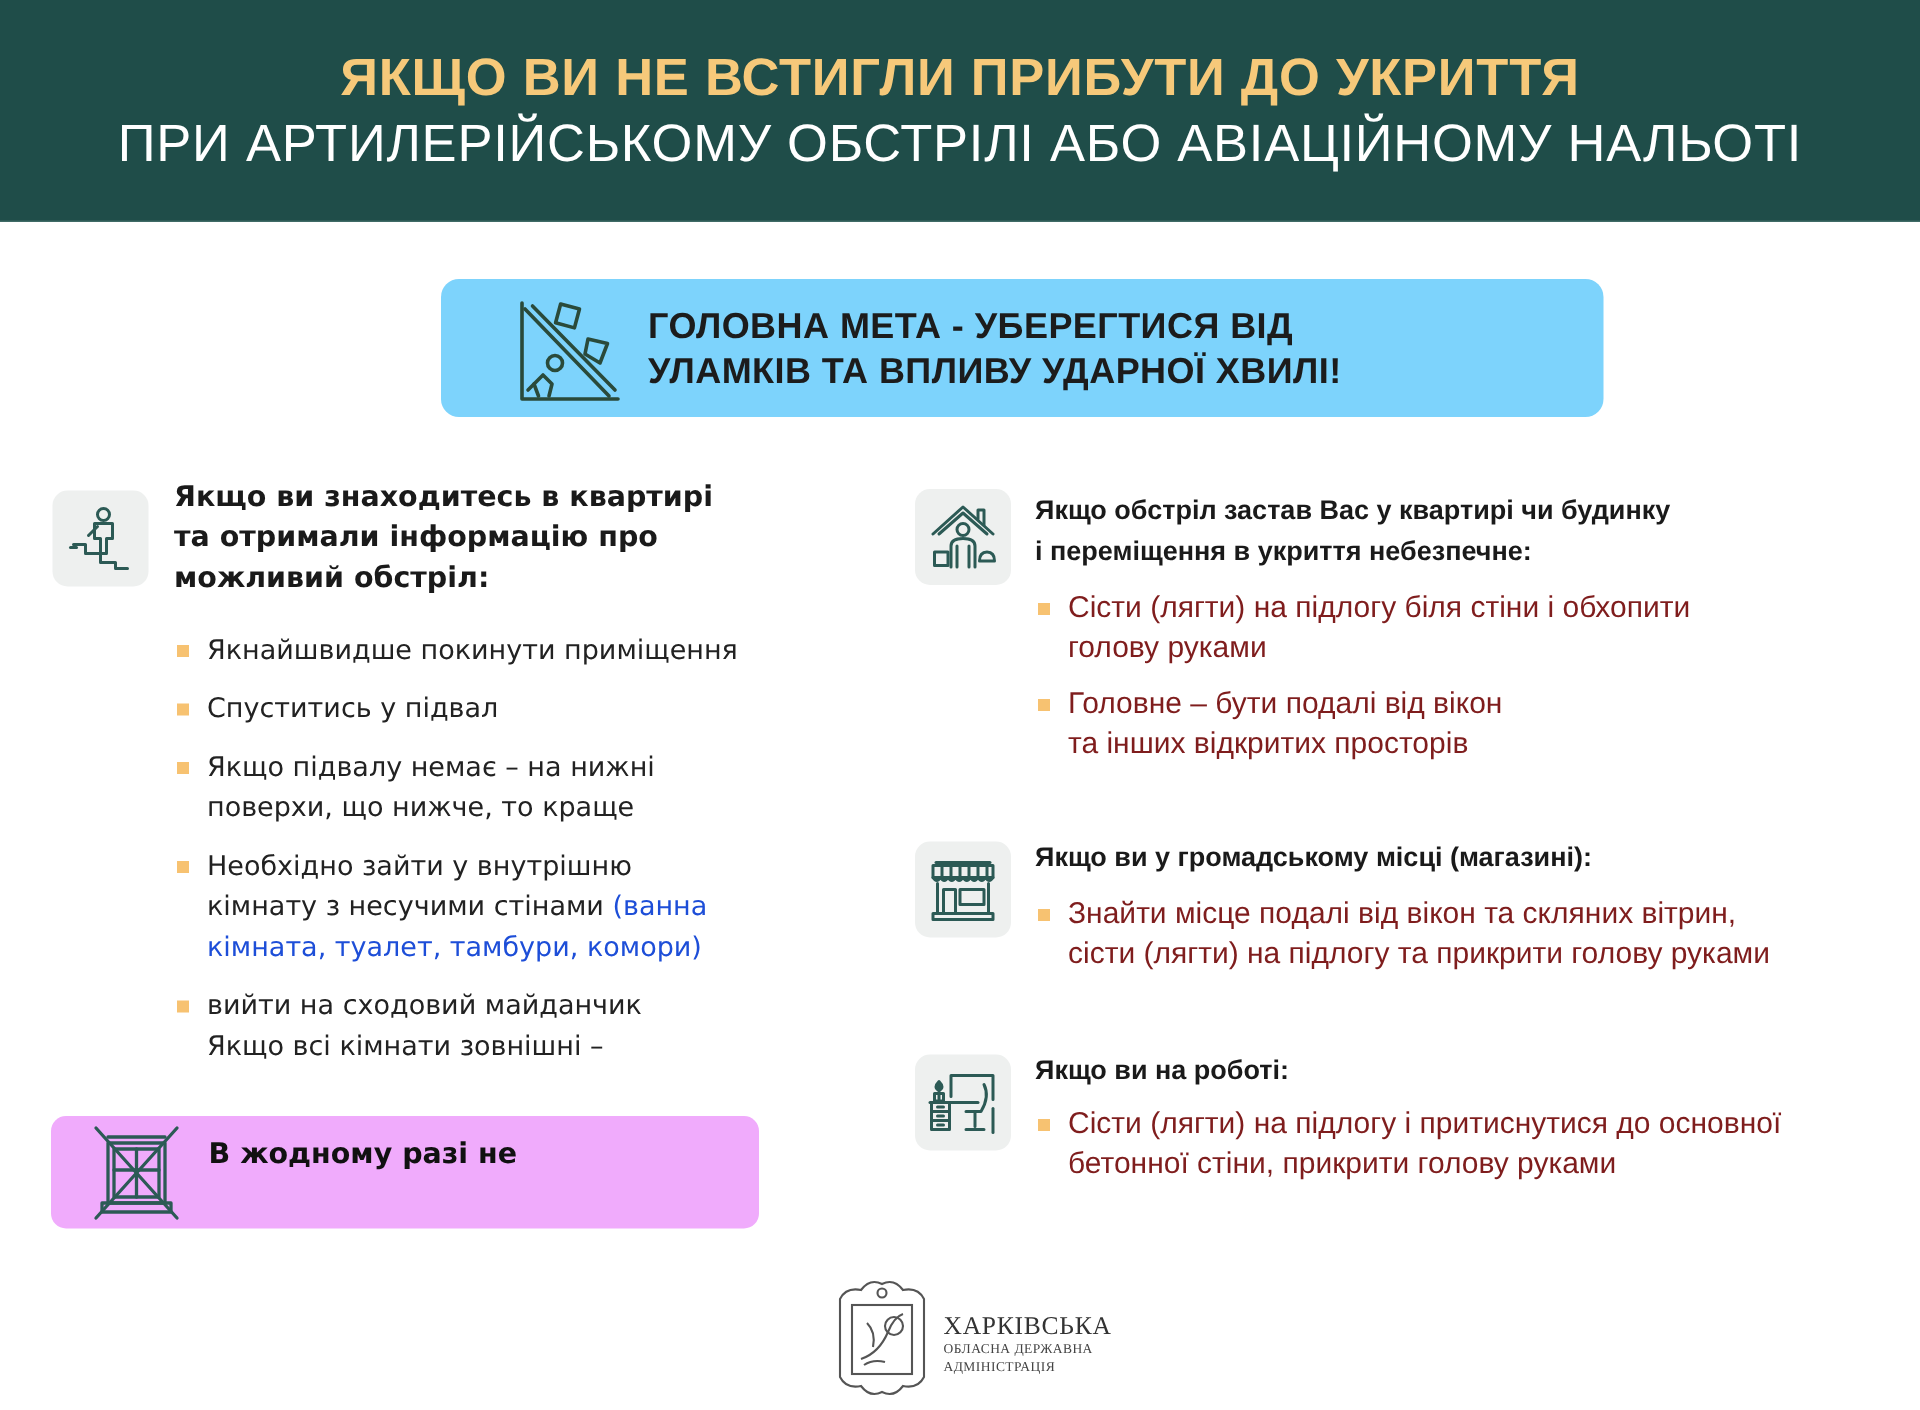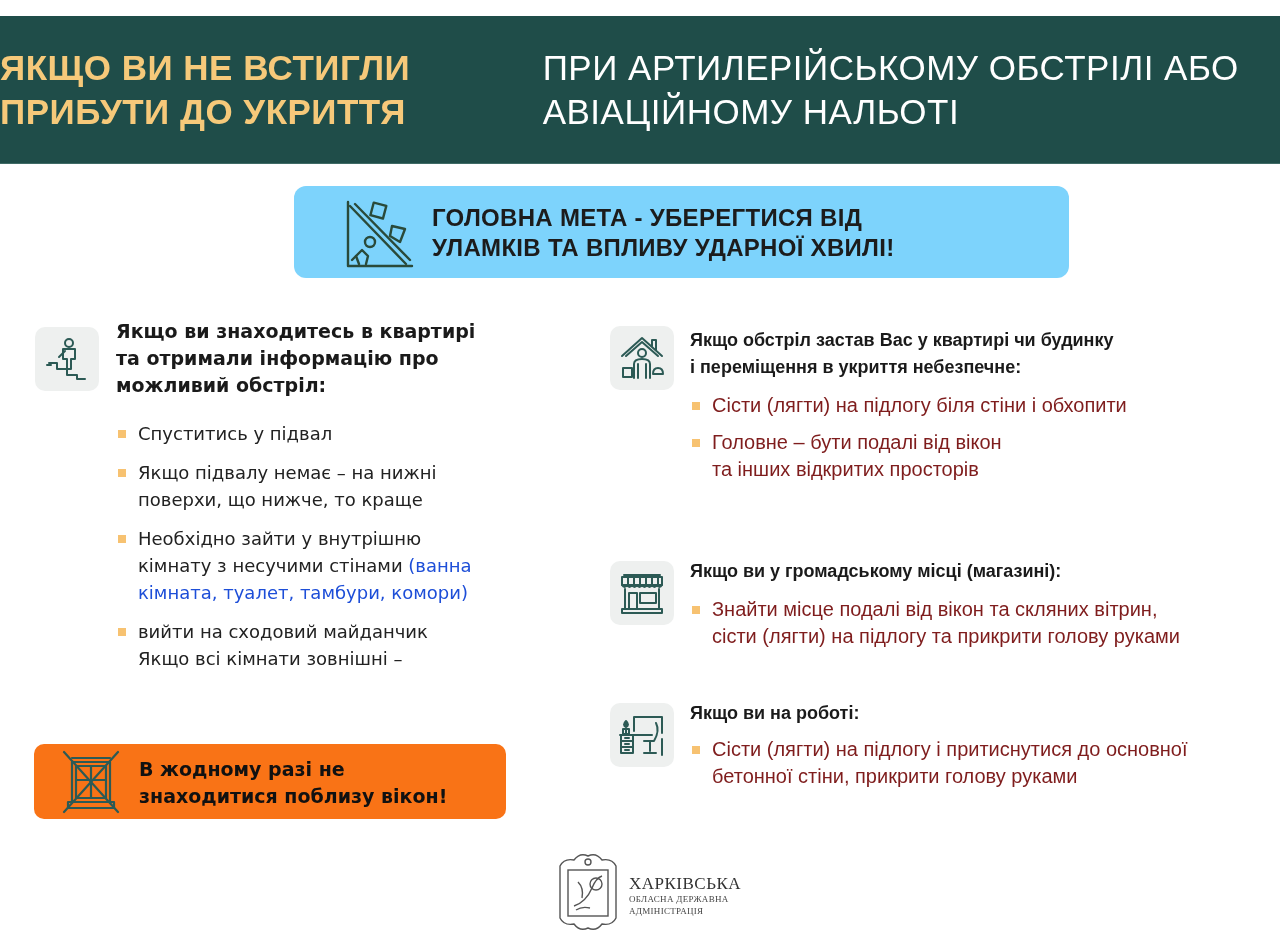--- a/index.html
+++ b/index.html
@@ -2,23 +2,22 @@
 <html><head>
   <meta charset="utf-8">
   <style>
     * { box-sizing: border-box; margin: 0; padding: 0; }
     html, body { width: 1280px; height: 940px; background: #ffffff; overflow: hidden; }
     body { font-family: "DejaVu Sans", sans-serif; color: #1a1a1a; position: relative; }
 
     .header {
       position: absolute; left: 0; top: 0; width: 1280px; height: 148px;
       background: #1f4d49;
-      display: flex; flex-direction: row; align-items: center; justify-content: center;
+      display: flex; flex-direction: column; align-items: center; justify-content: center;
       border-bottom: 1px solid #3f6b66;
-      margin-top: 16px;
     }
     .header .line1 {
       font-family: "Liberation Sans", sans-serif; font-weight: 700;
       color: #f6c97a; font-size: 35px; letter-spacing: 0.5px; line-height: 44px;
     }
     .header .line2 {
       font-family: "Liberation Sans", sans-serif; font-weight: 400;
       color: #ffffff; font-size: 35px; letter-spacing: 0.5px; line-height: 44px;
     }
 
@@ -58,21 +57,21 @@
     .left-bullets li .bullet { top: 10px; }
     .right-bullets li {
       font-family: "Liberation Sans", sans-serif; font-size: 20px; line-height: 27px; color: #7f1d1d;
       margin-bottom: 10px;
     }
     .right-bullets li .bullet { top: 10px; }
     .muted { color: #1d4ed8; }
 
     .warn {
       position: absolute; left: 34px; top: 744px; width: 472px; height: 75px;
-      background: #f97316; border-radius: 10px;
+      background: #f0abfc; border-radius: 10px;
     }
     .warn .warn-icon { position: absolute; left: 28px; top: 6px; width: 58px; height: 64px; }
     .warn .warn-text {
       position: absolute; left: 105px; top: 12px;
       font-family: "DejaVu Sans", sans-serif; font-weight: 700; font-size: 19px; line-height: 27px; color: #111;
     }
 
     .logo { position: absolute; left: 556px; top: 852px; width: 180px; height: 80px; }
     .logo .crest { position: absolute; left: 0; top: 0; width: 64px; height: 80px; }
     .logo .org1 {
@@ -121,20 +120,24 @@
   </svg>
 </div>
 <div class="sec-title left-title" style="left:116px; top:318px;">
   <div>Якщо ви знаходитесь в квартирі</div>
   <div>та отримали інформацію про</div>
   <div>можливий обстріл:</div>
 </div>
 <ul class="bullets left-bullets" style="left:118px; top:420px; width:430px;">
   <li>
     <span class="bullet"></span>
+    <span>Якнайшвидше покинути приміщення</span>
+  </li>
+  <li>
+    <span class="bullet"></span>
     <span>Спуститись у підвал</span>
   </li>
   <li>
     <span class="bullet"></span>
     <div>Якщо підвалу немає – на нижні</div>
     <div>поверхи, що нижче, то краще</div>
   </li>
   <li>
     <span class="bullet"></span>
     <div>Необхідно зайти у внутрішню</div>
@@ -154,21 +157,20 @@
     <rect x="14" y="16" width="30" height="32"></rect>
     <path d="M29 16 V48"></path>
     <path d="M14 30 H44"></path>
     <path d="M6 52 H52 V58 H6 Z"></path>
     <path d="M10 8 H48"></path>
     <path d="M2 2 L56 62"></path>
     <path d="M56 2 L2 62"></path>
   </svg>
   <div class="warn-text">
     <div>В жодному разі не</div>
-    <div>знаходитися поблизу вікон!</div>
   </div>
 </div>
 
 <div class="icon-box" style="left:610px; top:326px;">
   <svg viewBox="0 0 48 48" fill="none" stroke="#2c5a55" stroke-width="2" stroke-linecap="round" stroke-linejoin="round">
     <path d="M4 22 L24 4 L44 22"></path>
     <path d="M8 22 L24 8 L40 22"></path>
     <path d="M34 12 V6 H38 V16"></path>
     <circle cx="24" cy="19" r="4"></circle>
     <path d="M16 44 V30 Q16 25 24 25 Q32 25 32 30 V44"></path>
@@ -178,20 +180,21 @@
   </svg>
 </div>
 <div class="sec-title right-title" style="left:690px; top:327px;">
   <div>Якщо обстріл застав Вас у квартирі чи будинку</div>
   <div>і переміщення в укриття небезпечне:</div>
 </div>
 <ul class="bullets right-bullets" style="left:692px; top:392px; width:560px;">
   <li>
     <span class="bullet"></span>
     <div>Сісти (лягти) на підлогу біля стіни і обхопити</div>
+    <div>голову руками</div>
   </li>
   <li>
     <span class="bullet"></span>
     <div>Головне – бути подалі від вікон</div>
     <div>та інших відкритих просторів</div>
   </li>
 </ul>
 
 <div class="icon-box" style="left:610px; top:561px;">
   <svg viewBox="0 0 48 48" fill="none" stroke="#2c5a55" stroke-width="2" stroke-linecap="round" stroke-linejoin="round">

